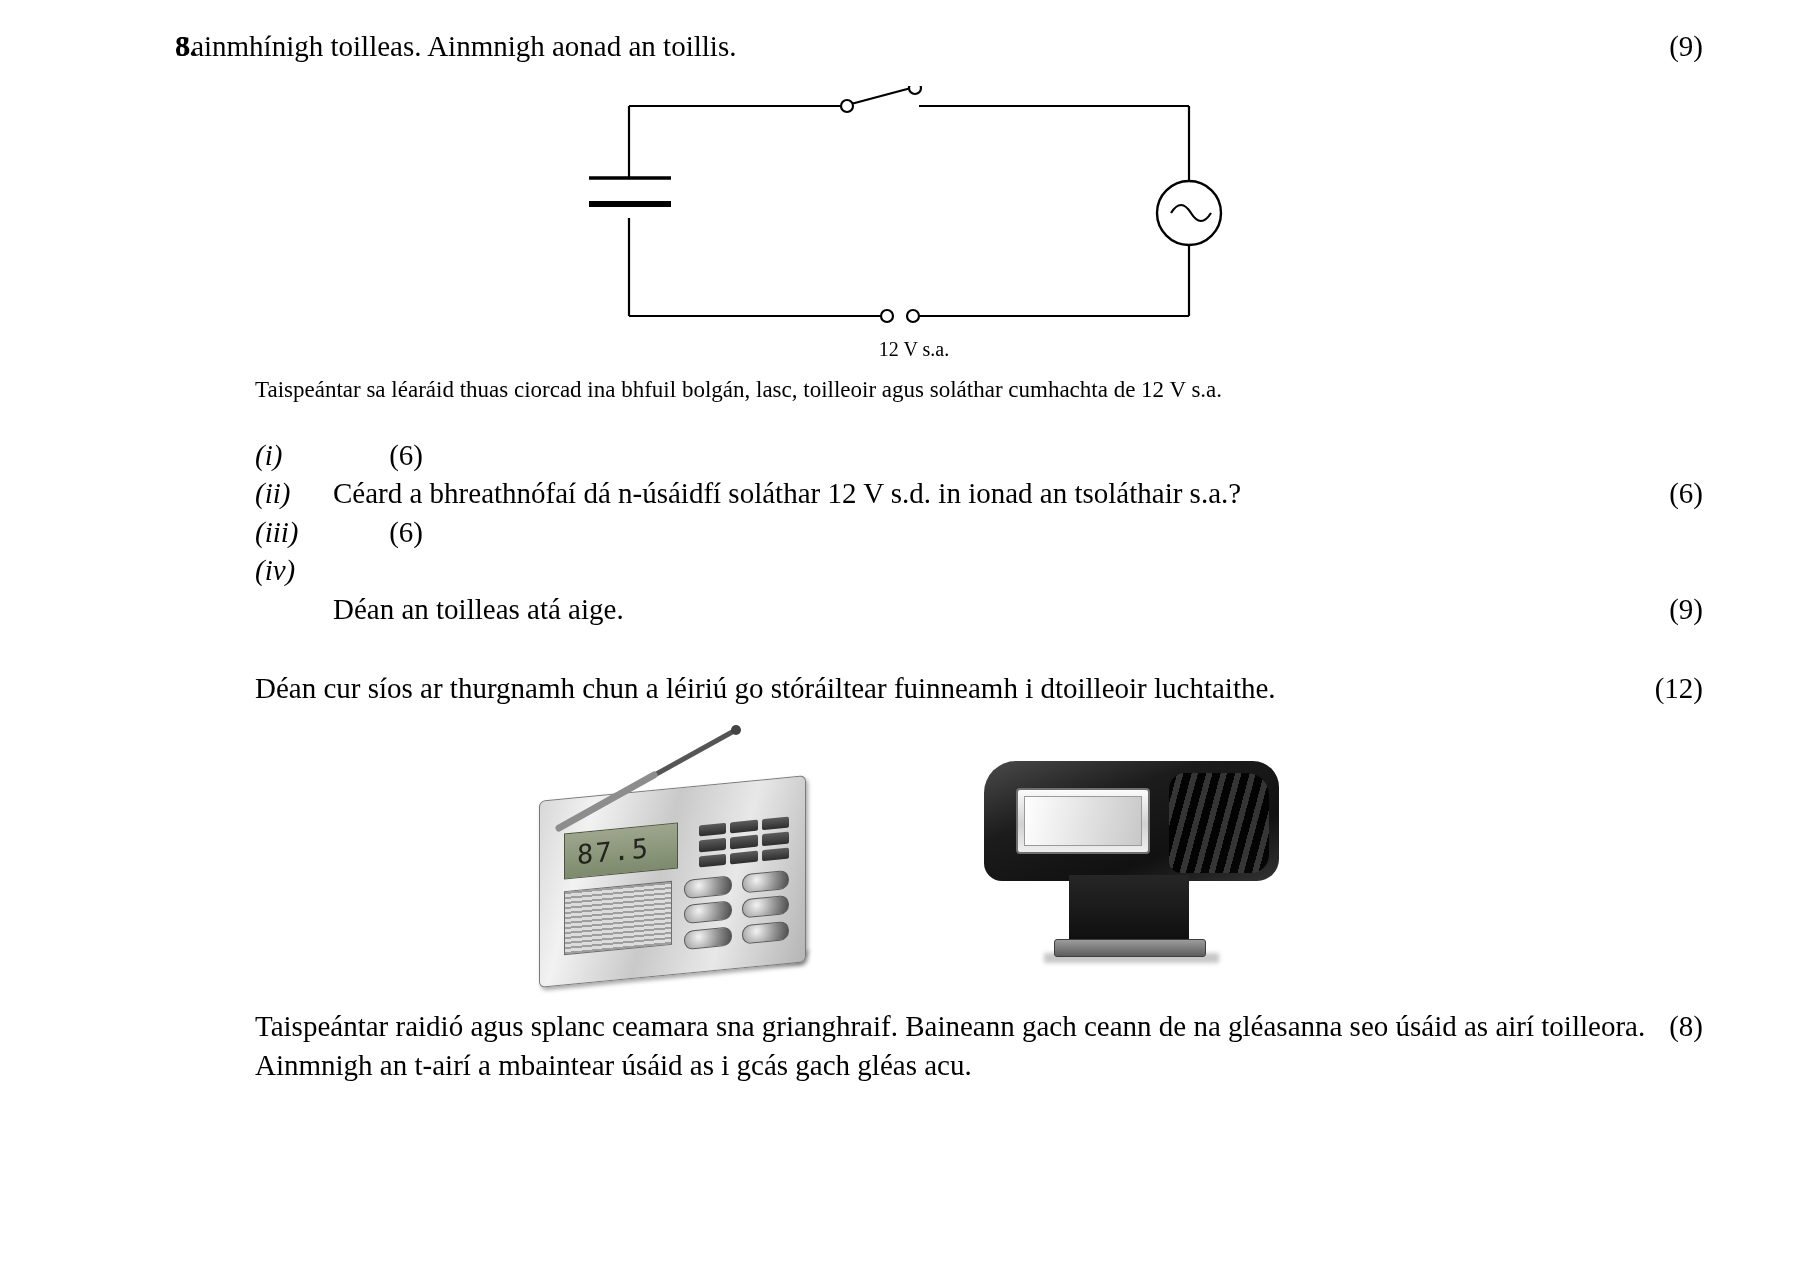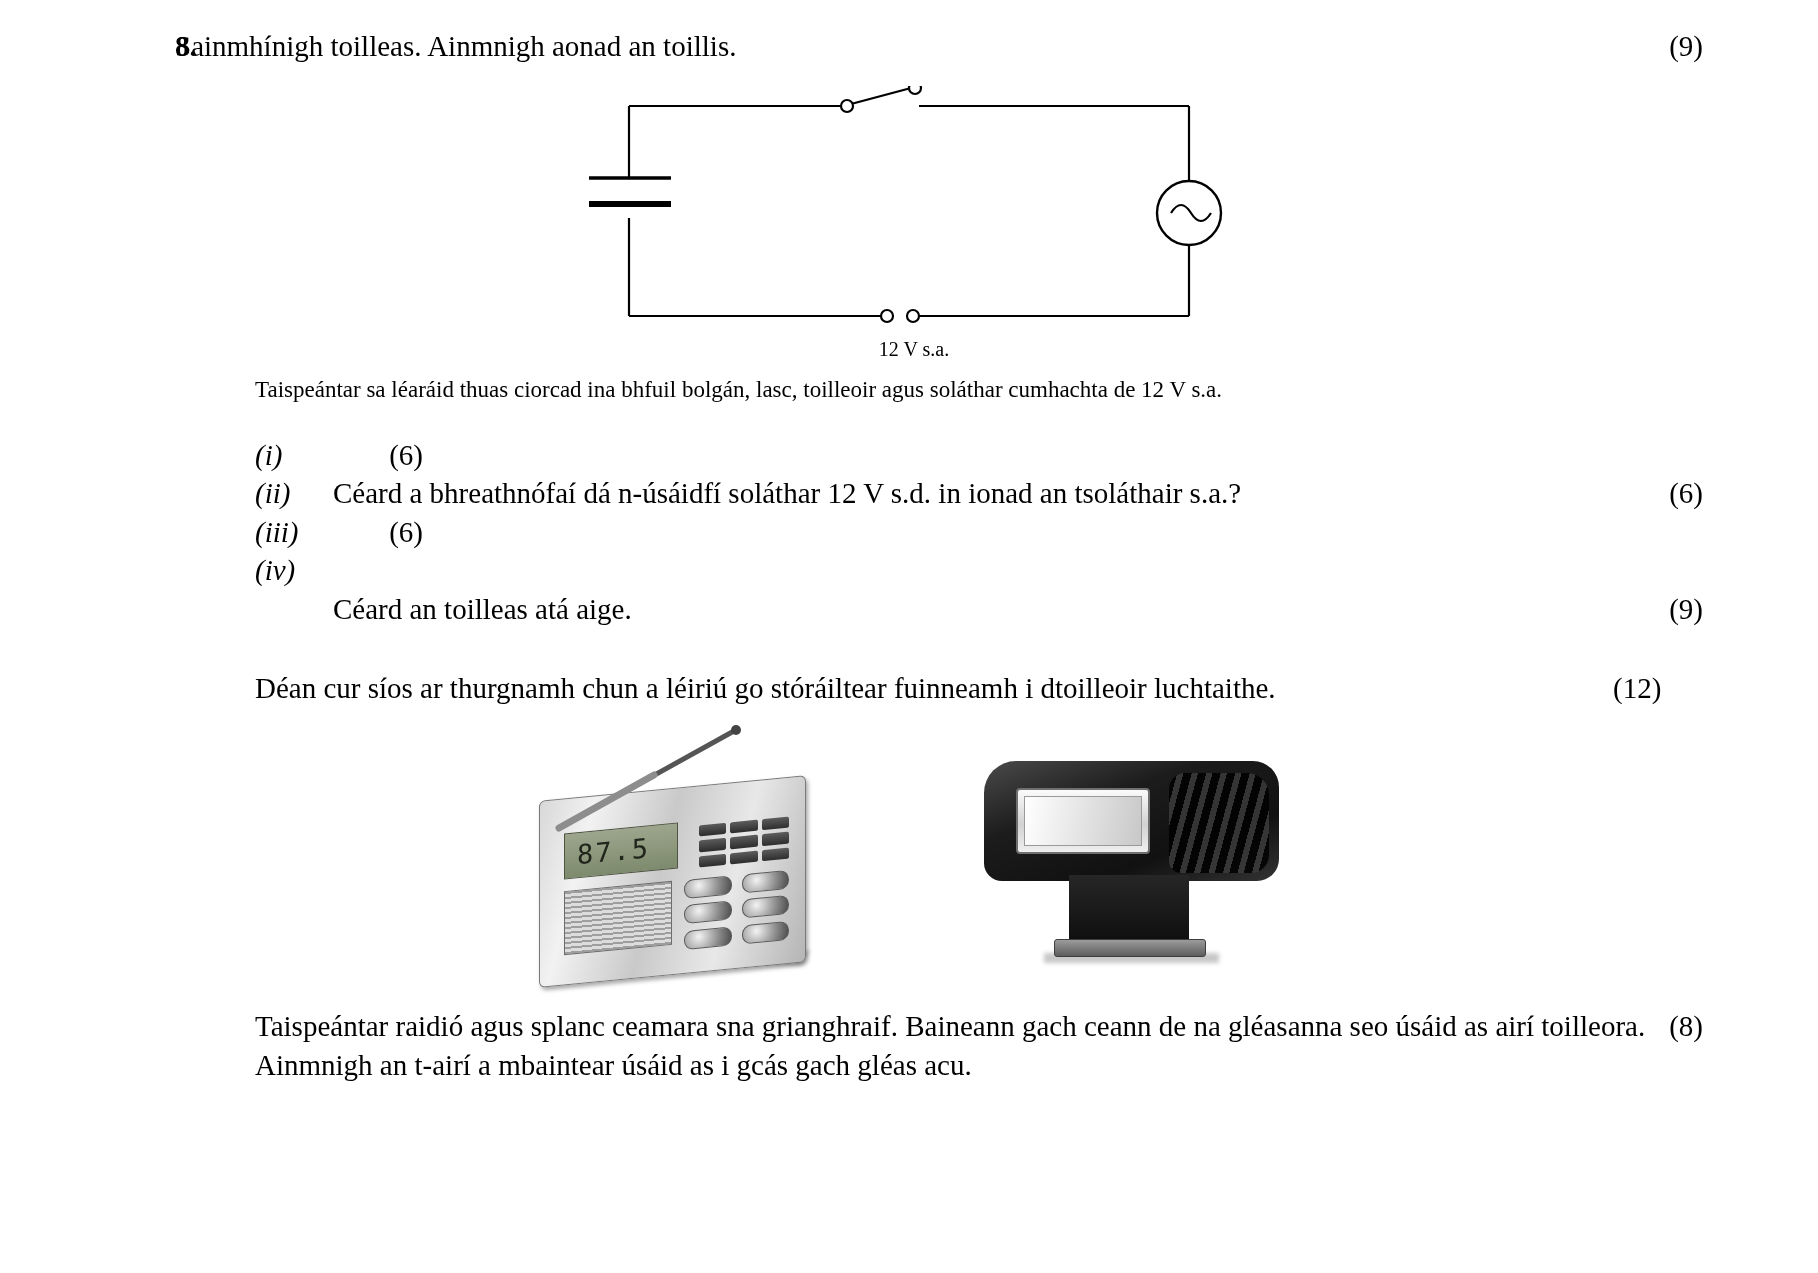--- a/index.html
+++ b/index.html
@@ -101,21 +101,21 @@
   .sub-cont .sub-label { visibility: hidden; }
 
   .lead-text {
     margin-top: 44px;
     display: flex;
     font-size: 29px;
     padding-left: 195px;
     padding-right: 55px;
   }
   .lead-text .lead-body { flex: 1 1 auto; }
-  .lead-text .lead-marks { width: 90px; flex: 0 0 90px; }
+  .lead-text .lead-marks { width: 90px; flex: 0 0 90px; text-align: right; }
 
   
   .photos {
     margin-top: 18px;
     display: flex;
     justify-content: center;
     align-items: flex-end;
     gap: 150px;
   }
   .photo {
@@ -372,21 +372,21 @@
     <div class="sub-row">
       <div class="sub-label">(iii)</div>
       <div class="sub-marks">(6)</div>
     </div>
     <div class="sub-row">
       <div class="sub-label">(iv)</div>
       <div class="sub-marks"></div>
     </div>
     <div class="sub-row sub-cont">
       <div class="sub-label">(iv)</div>
-      <div class="sub-body">Céard an toilleas atá aige.</div>
+      <div class="sub-body">Déan an toilleas atá aige.</div>
       <div class="sub-marks">(9)</div>
     </div>
   </div>
 
   <div class="lead-text">
     <div class="lead-body">Déan cur síos ar thurgnamh chun a léiriú go stóráiltear fuinneamh i dtoilleoir luchtaithe.</div>
     <div class="lead-marks">(12)</div>
   </div>
 
   <div class="photos">

